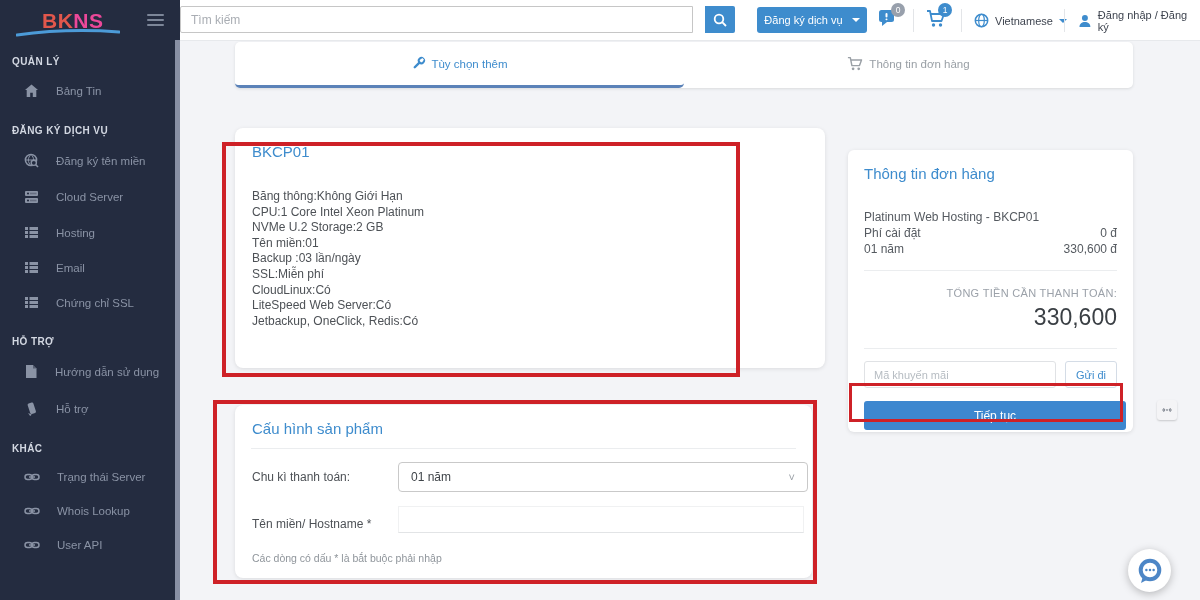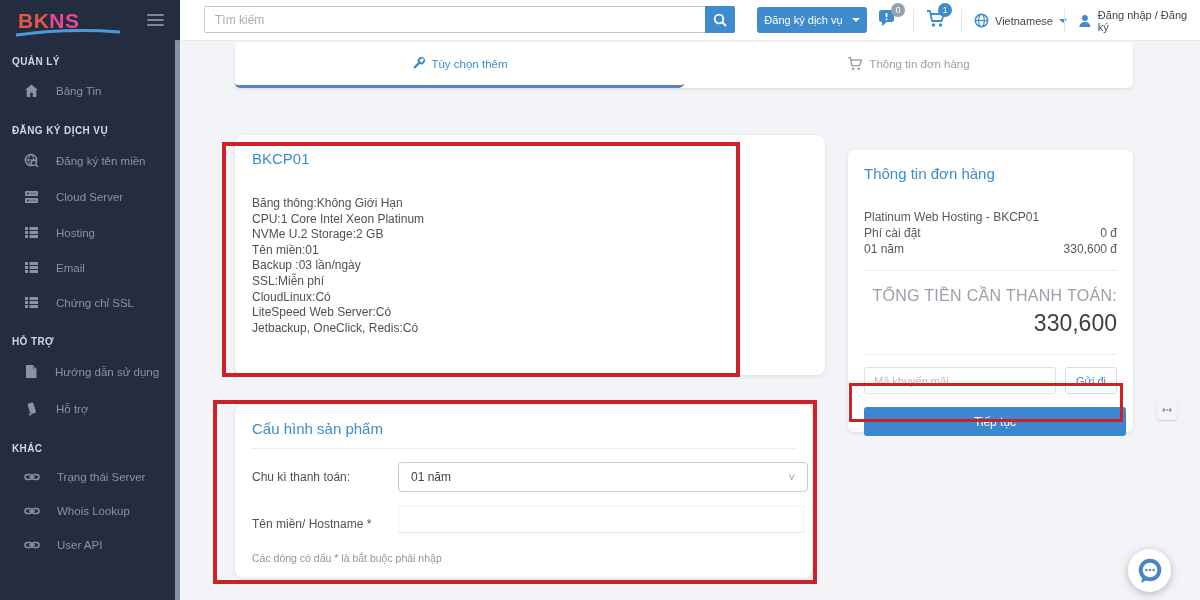--- a/index.html
+++ b/index.html
@@ -4,69 +4,69 @@
 <style>
   * { margin:0; padding:0; box-sizing:border-box; }
   html,body { width:1200px; height:600px; overflow:hidden; }
   body { font-family:"Liberation Sans", sans-serif; position:relative; background:#f3f4f7; }
 
   
   .sidebar { position:absolute; left:0; top:0; width:180px; height:600px; background:#242c40; z-index:4; }
   .side-scroll { position:absolute; left:175px; top:40px; width:5px; height:560px; background:#aab2c5; opacity:.75; z-index:5; }
   .logo-row { height:40px; display:flex; align-items:center; justify-content:space-between; padding:0 16px 0 18px; }
   .logo { position:relative; font-weight:bold; font-size:21px; letter-spacing:.5px; line-height:1; }
-  .logo .bk { color:#e2574c; }
+  .logo .bk { color:#e2574c;margin-left:24px; }
   .logo .ns { color:#ec4899; }
   .logo svg { position:absolute; left:-2px; bottom:-6px; }
   .burger { width:17px; }
   .burger div { height:2px; background:#7c8698; margin:3px 0; border-radius:1px; }
   .side-title { font-size:10px; font-weight:bold; color:#d3d8e2; letter-spacing:.4px; padding:16px 12px 6px 12px; }
   .side-item { display:flex; align-items:center; gap:17px; padding:11px 10px 11px 24px; color:#8a93a5; font-size:11.5px; cursor:pointer; }
   .side-item svg { flex:0 0 auto; }
 
   
   .topbar { position:absolute; left:180px; top:0; width:1020px; height:41px; background:#fff; border-bottom:1px solid #e7e9ec; z-index:3; }
-  .search-input { position:absolute; left:24px; top:6px; width:513px; height:27px; border:1px solid #c6c6c6; border-radius:2px 0 0 2px; padding:0 10px; font-size:12px; color:#333; font-family:inherit; outline:none; }
+  .search-input { position:absolute; left:0; top:6px; width:513px; height:27px; border:1px solid #c6c6c6; border-radius:2px 0 0 2px; padding:0 10px; font-size:12px; color:#333; font-family:inherit; outline:none; }
   .search-input::placeholder { color:#a9adb3; }
   .search-btn { position:absolute; left:525px; top:6px; width:30px; height:27px; background:#3e8ccd; border:none; border-radius:0 2px 2px 0; display:flex; align-items:center; justify-content:center; cursor:pointer; }
   .reg-btn { position:absolute; left:577px; top:7px; width:110px; height:26px; background:#3e8ccd; color:#fff; border:none; border-radius:3px; font-size:11px; font-family:inherit; display:flex; align-items:center; justify-content:center; gap:9px; cursor:pointer; }
   .chev { width:0; height:0; border-left:4px solid transparent; border-right:4px solid transparent; border-top:4px solid currentColor; display:inline-block; }
   .icon-wrap { position:absolute; top:9px; cursor:pointer; }
   .badge { position:absolute; top:3px; min-width:14px; height:14px; border-radius:8px; color:#fff; font-size:8.5px; display:flex; align-items:center; justify-content:center; padding:0 3px; z-index:2; }
   .badge-grey { background:#98a0ac; }
   .badge-blue { background:#3e8ccd; }
   .vdiv { position:absolute; top:9px; width:1px; height:23px; background:#e3e5e8; }
   .lang-group, .login-group { position:absolute; top:0; height:41px; display:flex; align-items:center; gap:6px; font-size:11px; color:#3f4550; cursor:pointer; }
   .lang-group .chev { color:#3e8ccd; }
 
   
   .tabcard { position:absolute; left:235px; top:42px; width:898px; height:46px; background:#fff; border-radius:5px; box-shadow:0 1px 3px rgba(60,64,67,.14); display:flex; z-index:2; }
   .tab { flex:1; display:flex; align-items:center; justify-content:center; gap:5px; font-size:11.5px; cursor:pointer; border-bottom:3px solid transparent; border-radius:0 0 5px 5px; }
   .tab-active { color:#3e8ccd; border-bottom-color:#5b82b8; }
   .tab-inactive { color:#9aa0a6; }
 
   
   .card { position:absolute; background:#fff; box-shadow:0 1px 4px rgba(0,0,0,.10); }
-  .product-card { left:235px; top:135px; width:590px; height:240px; border-radius:8px; }
+  .product-card { left:235px; top:128px; width:590px; height:240px; border-radius:8px; }
   .card-heading { font-size:15px; color:#3e8ccd; padding:15px 17px 0 17px; }
   .specs { padding:29px 17px 0 17px; font-size:12px; line-height:15.6px; color:#4d5156; }
 
   .config-card { left:235px; top:405px; width:577px; height:173px; border-radius:8px; }
   .cfg-divider { border-top:1px solid #ebedef; margin:11px 16px 0 16px; }
   .cfg-label { position:absolute; left:17px; font-size:12px; color:#4d5156; }
   .cfg-select { position:absolute; left:163px; top:57px; width:410px; height:30px; border:1px solid #c9c9c9; border-radius:4px; background:#fff; font-size:12px; color:#3f4449; display:flex; align-items:center; padding:0 12px; justify-content:space-between; cursor:pointer; }
   .cfg-select .sel-chev { color:#9aa0a6; font-size:11px; }
   .cfg-input { position:absolute; left:163px; top:101px; width:406px; height:27px; border:1px solid #f0f1f2; border-bottom:1px solid #e2e4e6; font-size:12px; padding:0 10px; font-family:inherit; outline:none; background:#fff; }
   .cfg-note { position:absolute; left:17px; top:147px; font-size:10.5px; color:#8f959b; }
 
   .order-card { left:848px; top:150px; width:285px; height:282px; border-radius:6px; padding:0 16px; }
   .order-lines { margin-top:27px; font-size:12px; color:#555a60; }
   .order-row { display:flex; justify-content:space-between; line-height:16px; }
   .order-divider { border-top:1px solid #ebedef; margin-top:13px; }
-  .total-label { text-align:right; font-size:16px; color:#9ba1a9; letter-spacing:.3px; margin-top:16px; }
+  .total-label { text-align:right; font-size:11px; color:#9ba1a9; letter-spacing:.3px; margin-top:16px; }
   .total-value { text-align:right; font-size:23px; color:#3a3f44; margin-top:5px; }
   .promo-row { display:flex; gap:9px; margin-top:12px;align-items:flex-end; }
   .promo-input { flex:1; height:27px; border:1px solid #e0e2e5; border-radius:3px; font-size:11px; padding:0 9px; font-family:inherit; outline:none; }
   .promo-input::placeholder { color:#b6bcc2; }
   .promo-btn { width:52px; height:27px; background:#fff; border:1px solid #d4dce6; border-radius:3px; color:#3e8ccd; font-size:11px; font-family:inherit; cursor:pointer; }
   .continue-btn { display:block; margin:13px auto 0 auto; width:262px; height:29px; background:#3d87cf; color:#fff; border:none; border-radius:3px; font-size:12px; font-family:inherit; cursor:pointer; }
 
   
   .ann { position:absolute; border:4px solid #ce2127; pointer-events:none; z-index:8; }
   .ann1 { left:222px; top:142px; width:518px; height:235px; }

